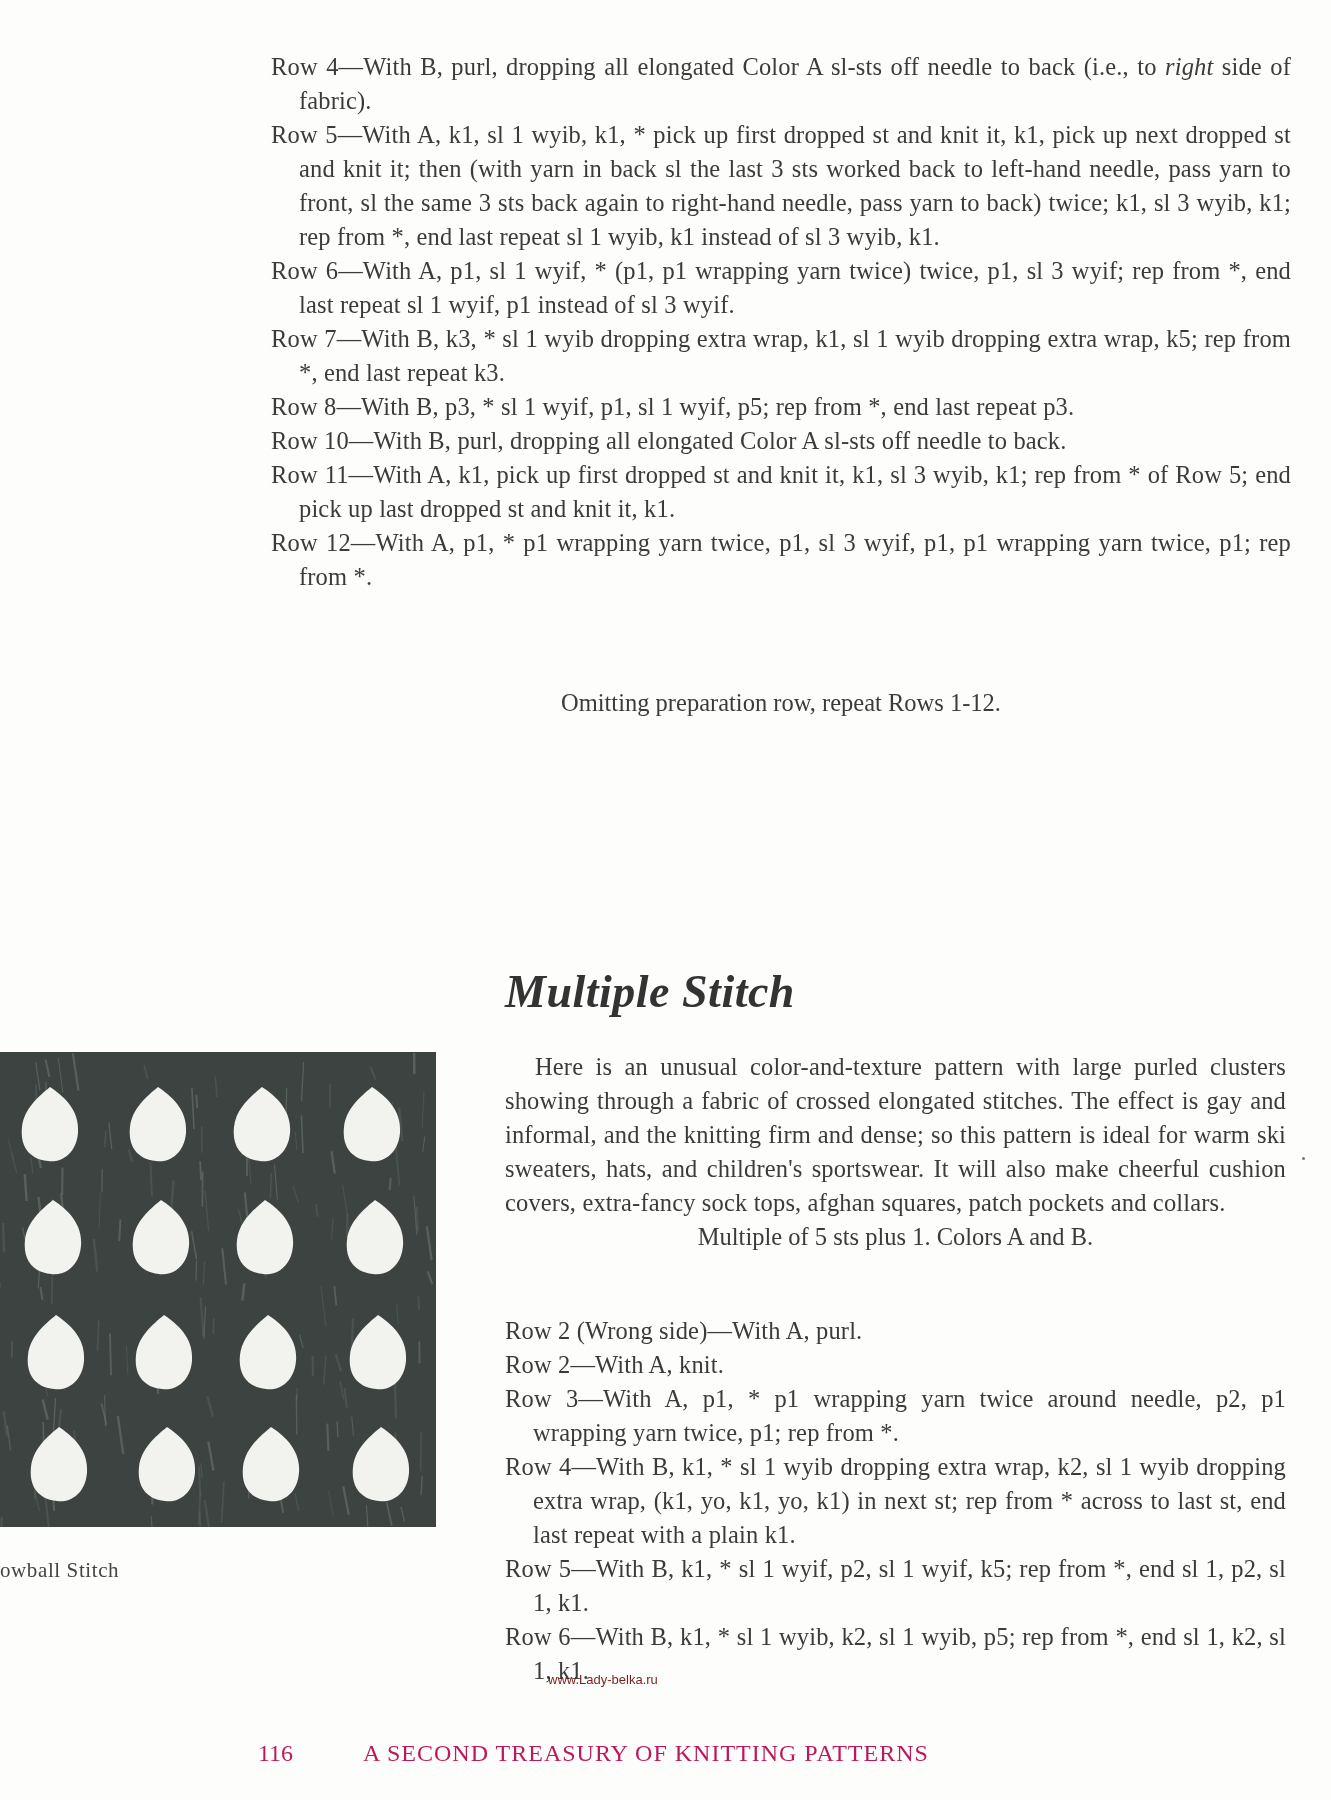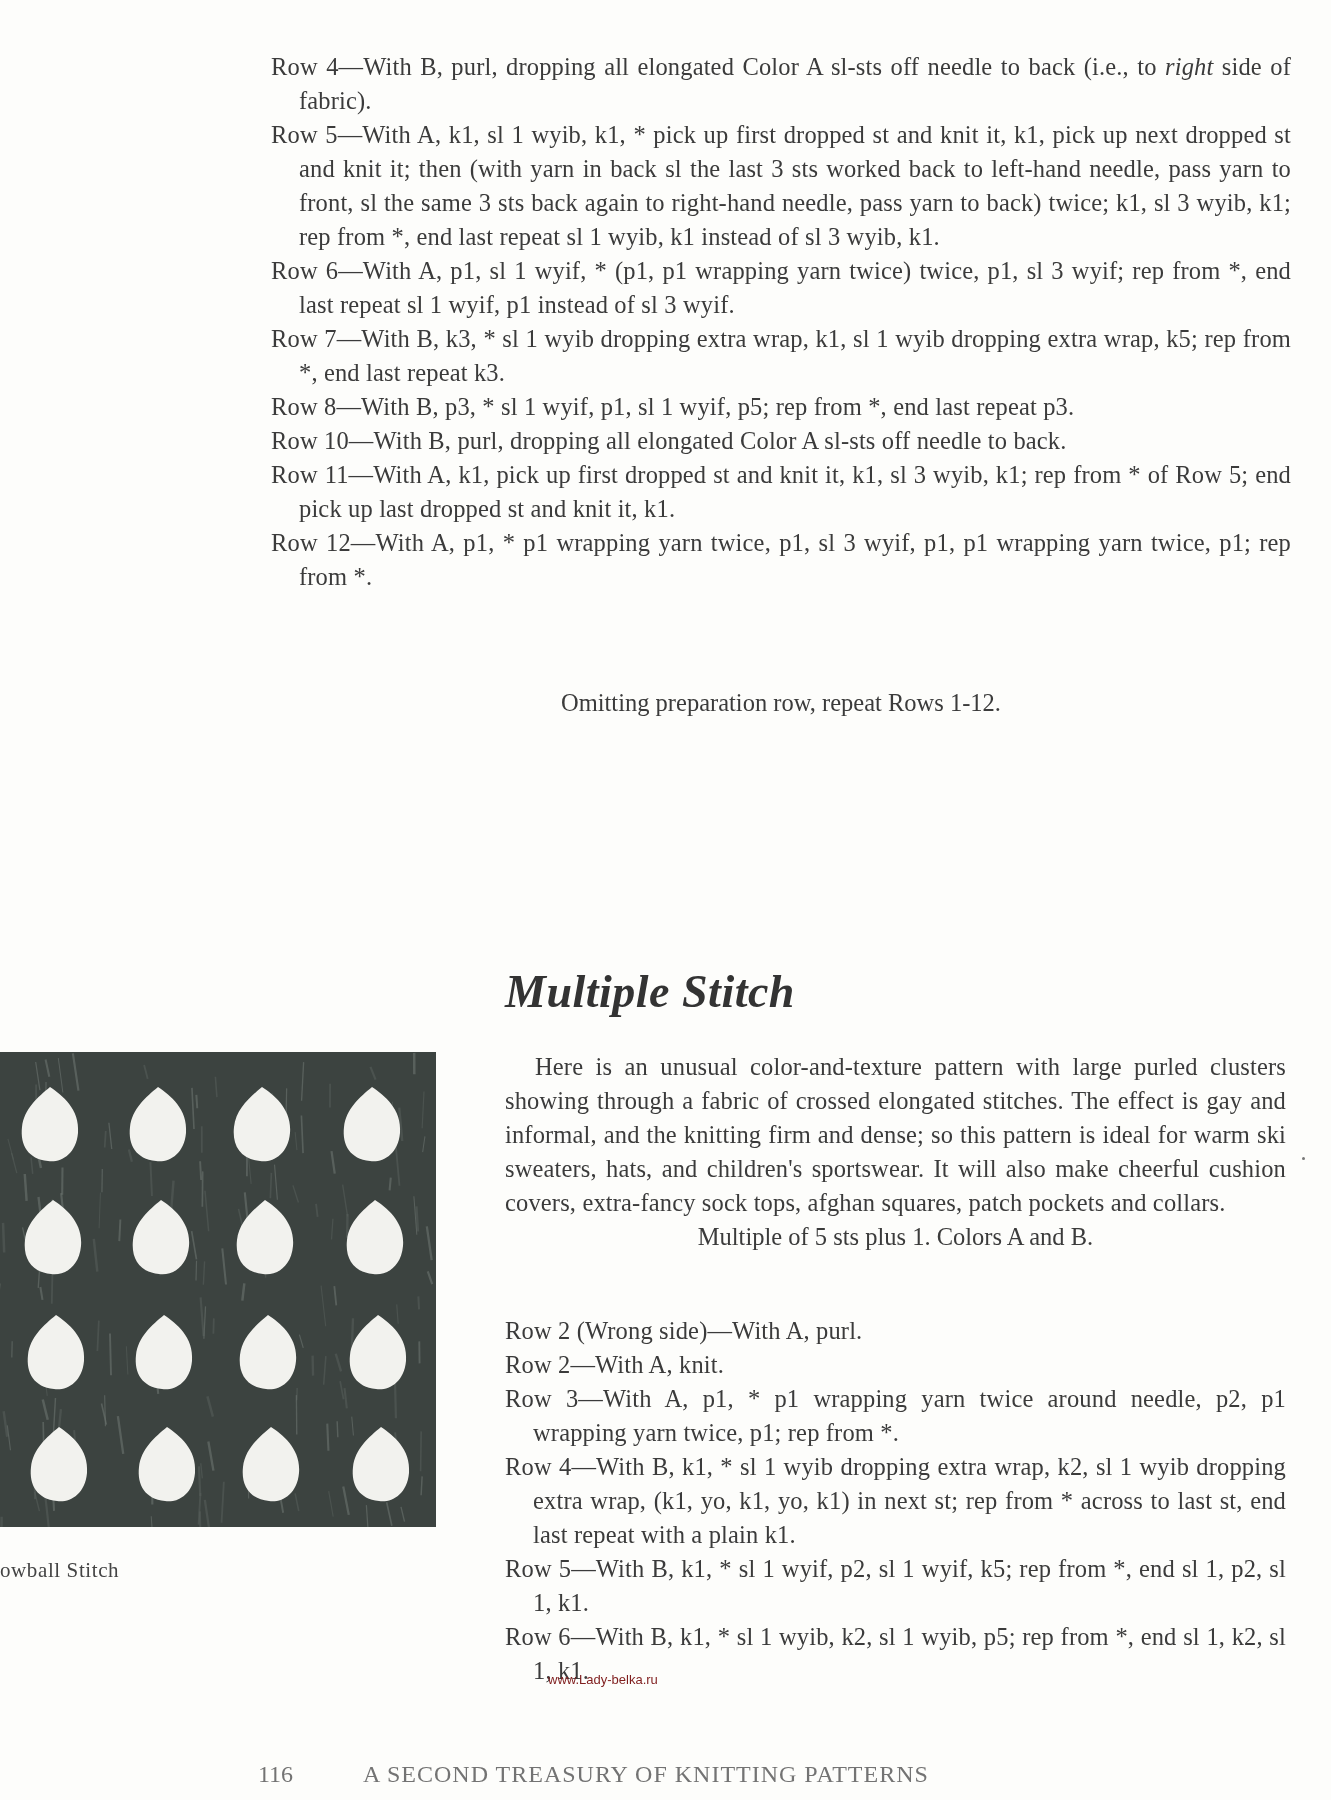--- a/index.html
+++ b/index.html
@@ -37,21 +37,21 @@
   #photo svg { display: block; }
   #caption {
     left: 0; top: 1522px; font-size: 21px; color: #444;
     letter-spacing: 0.6px;
     margin-top: 36px;
   }
   #watermark {
     left: 548px; top: 1672px; font-family: "Liberation Sans", "DejaVu Sans", sans-serif;
     font-size: 13px; color: #7f1d1d;
   }
-  #footer { left: 258px; top: 1740px; font-size: 24px; color: #737373; white-space: nowrap; margin-top: 21px; }
+  #footer { left: 258px; top: 1740px; font-size: 24px; color: #be185d; white-space: nowrap; }
   #footer .page-num { display: inline-block; width: 105px; }
   #footer .book-title { letter-spacing: 1px; }
   .stray-dot { position: absolute; width: 3px; height: 3px; border-radius: 50%; background: #777; }
 </style>
 </head>
 <body>
 
 <div class="block para" id="top-section">
   <div class="row">
     <span>Row 4</span><span>—</span><span>With B, purl, dropping all elongated Color A sl-sts off needle to back (i.e., to </span><em>right</em><span> side of fabric).</span>

